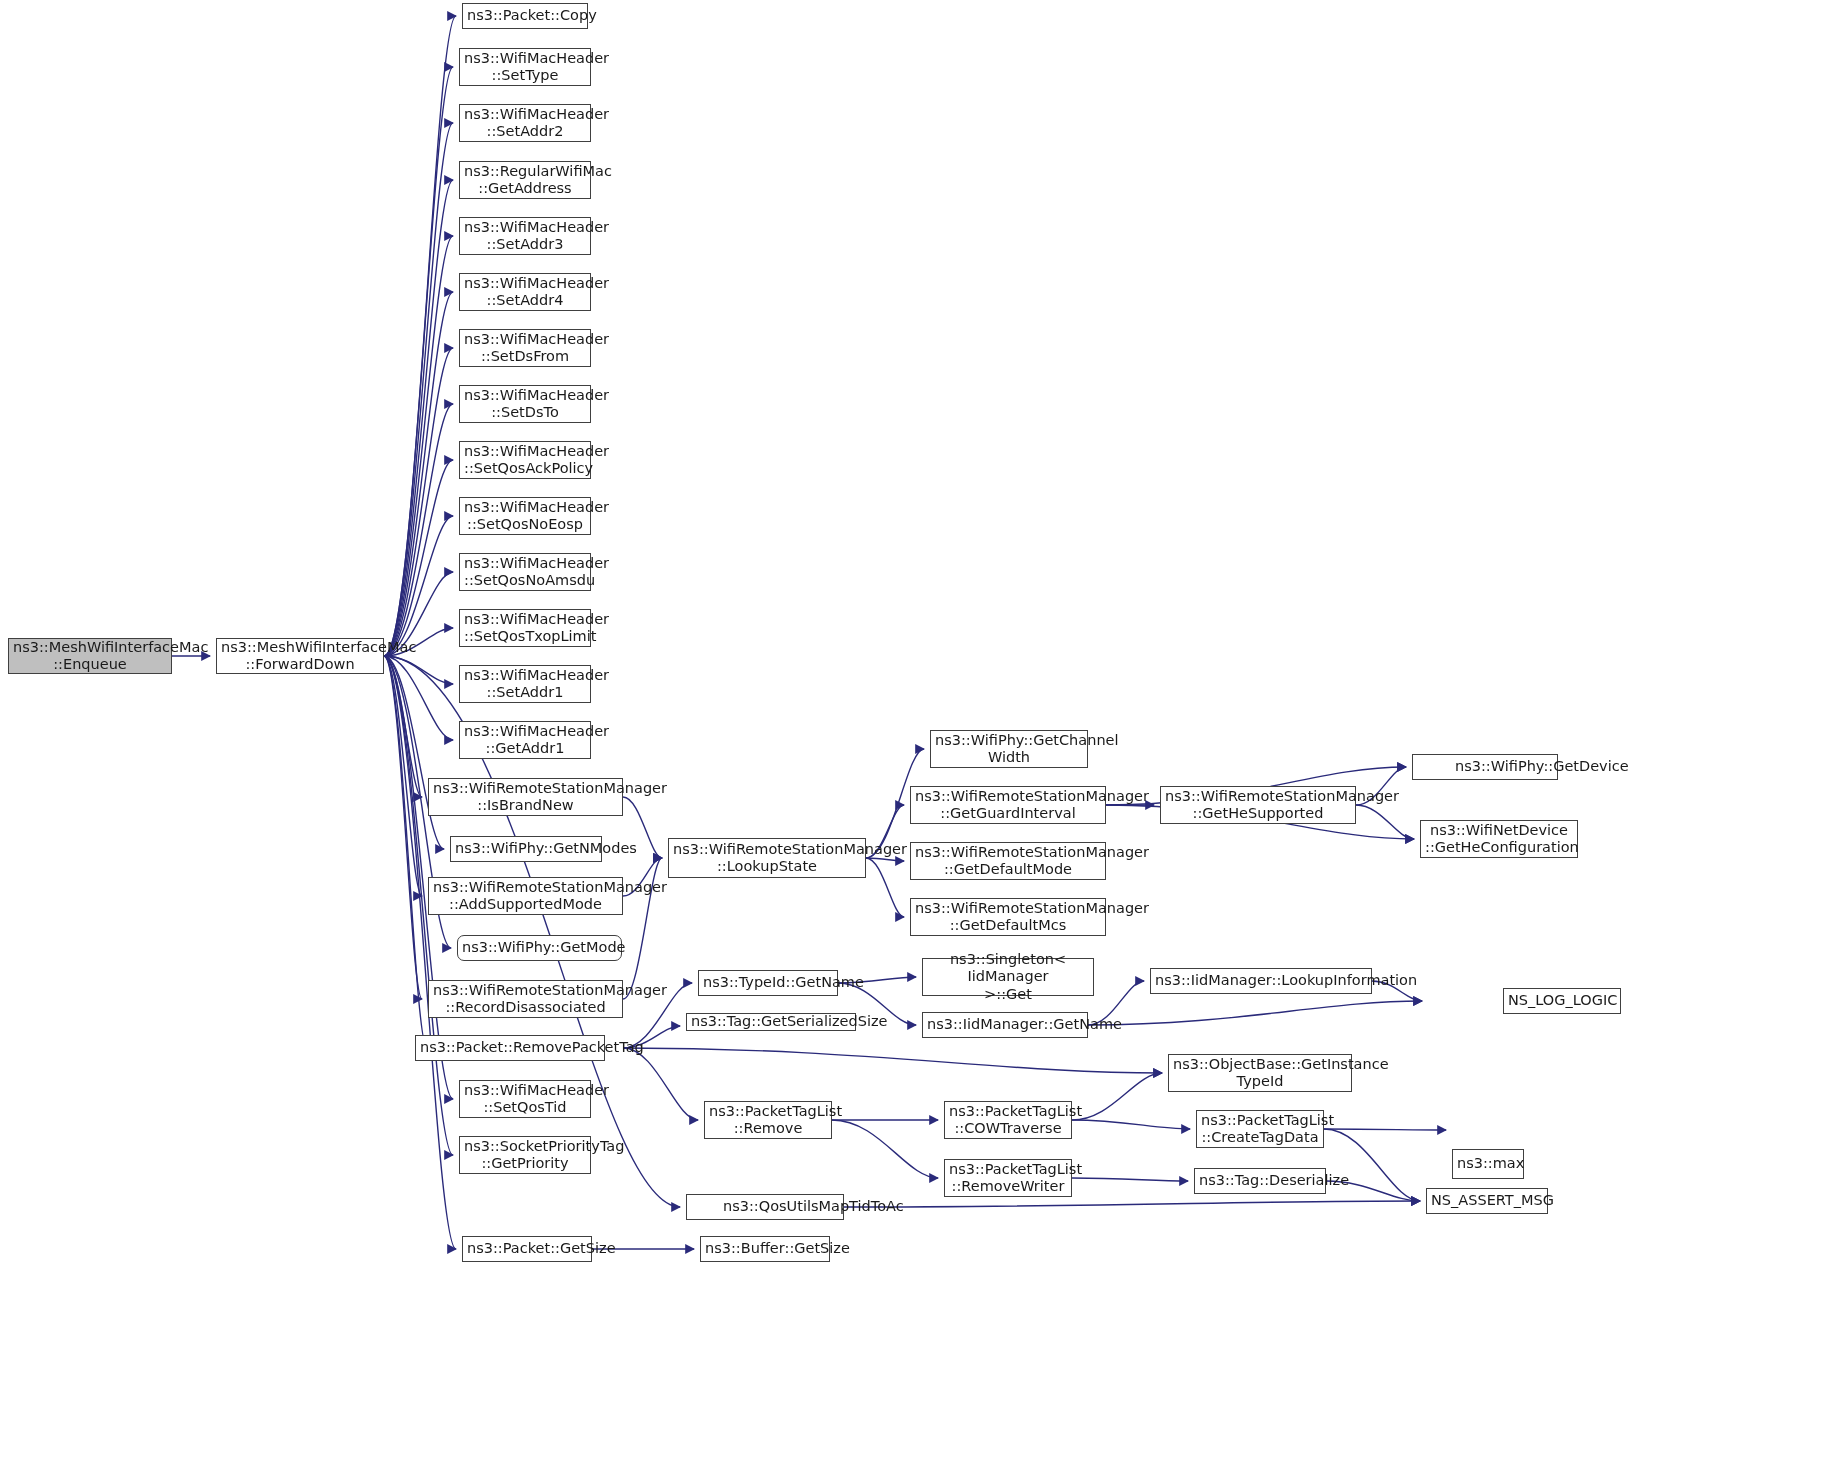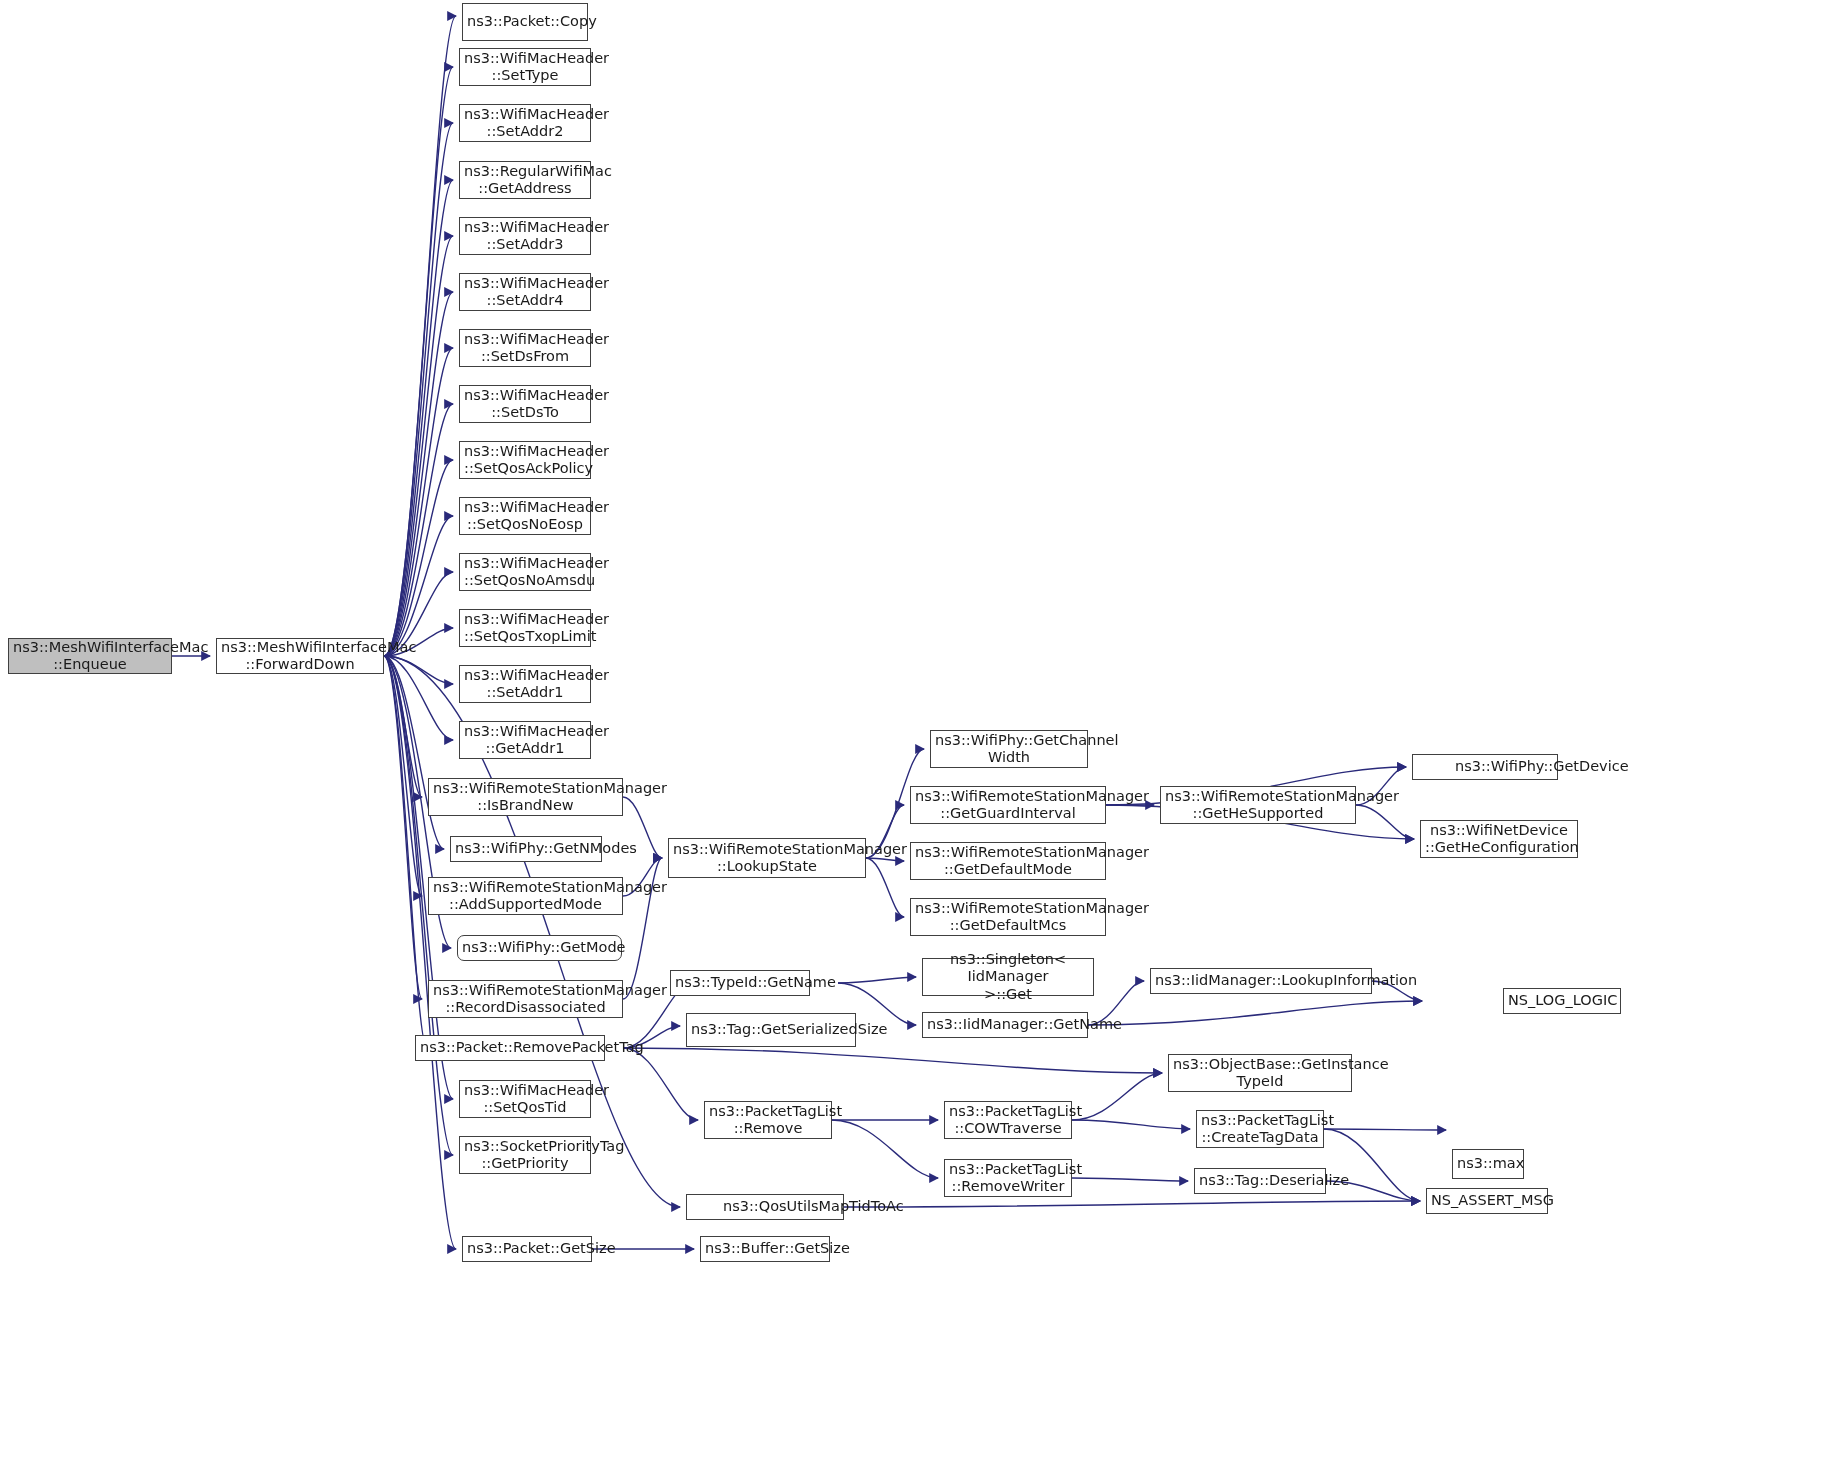--- a/index.html
+++ b/index.html
@@ -83,21 +83,21 @@
   </svg>
   <div id="node-layer">
       <div class="node root" style="left: 8px; top: 638px; width: 164px; height: 36px;">
         <span>ns3::MeshWifiInterfaceMac
 ::Enqueue</span>
       </div>
       <div class="node" style="left: 216px; top: 638px; width: 168px; height: 36px;">
         <span>ns3::MeshWifiInterfaceMac
 ::ForwardDown</span>
       </div>
-      <div class="node" style="left: 462px; top: 3px; width: 126px; height: 38px;">
+      <div class="node" style="left: 462px; top: 3px; width: 126px; height: 26px;">
         <span>ns3::Packet::Copy</span>
       </div>
       <div class="node" style="left: 459px; top: 48px; width: 132px; height: 38px;">
         <span>ns3::WifiMacHeader
 ::SetType</span>
       </div>
       <div class="node" style="left: 459px; top: 104px; width: 132px; height: 38px;">
         <span>ns3::WifiMacHeader
 ::SetAddr2</span>
       </div>
@@ -204,24 +204,24 @@
         <span>ns3::WifiRemoteStationManager
 ::GetHeSupported</span>
       </div>
       <div class="node" style="left: 1412px; top: 754px; width: 146px; height: 26px; padding-left: 42px;">
         <span>ns3::WifiPhy::GetDevice</span>
       </div>
       <div class="node" style="left: 1420px; top: 820px; width: 158px; height: 38px;">
         <span>ns3::WifiNetDevice
 ::GetHeConfiguration</span>
       </div>
-      <div class="node" style="left: 670px; top: 970px; width: 140px; height: 26px;">
+      <div class="node" style="left: 698px; top: 970px; width: 140px; height: 26px;">
         <span>ns3::TypeId::GetName</span>
       </div>
-      <div class="node" style="left: 686px; top: 1013px; width: 170px; height: 34px;">
+      <div class="node" style="left: 686px; top: 1013px; width: 170px; height: 18px;">
         <span>ns3::Tag::GetSerializedSize</span>
       </div>
       <div class="node" style="left: 922px; top: 958px; width: 172px; height: 38px;">
         <span>ns3::Singleton&lt; IidManager
 &gt;::Get</span>
       </div>
       <div class="node" style="left: 922px; top: 1012px; width: 166px; height: 26px;">
         <span>ns3::IidManager::GetName</span>
       </div>
       <div class="node" style="left: 1150px; top: 968px; width: 222px; height: 26px;">

